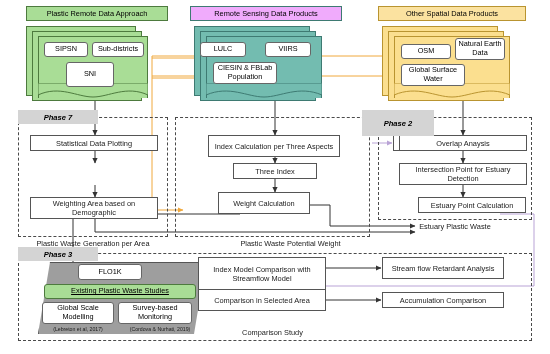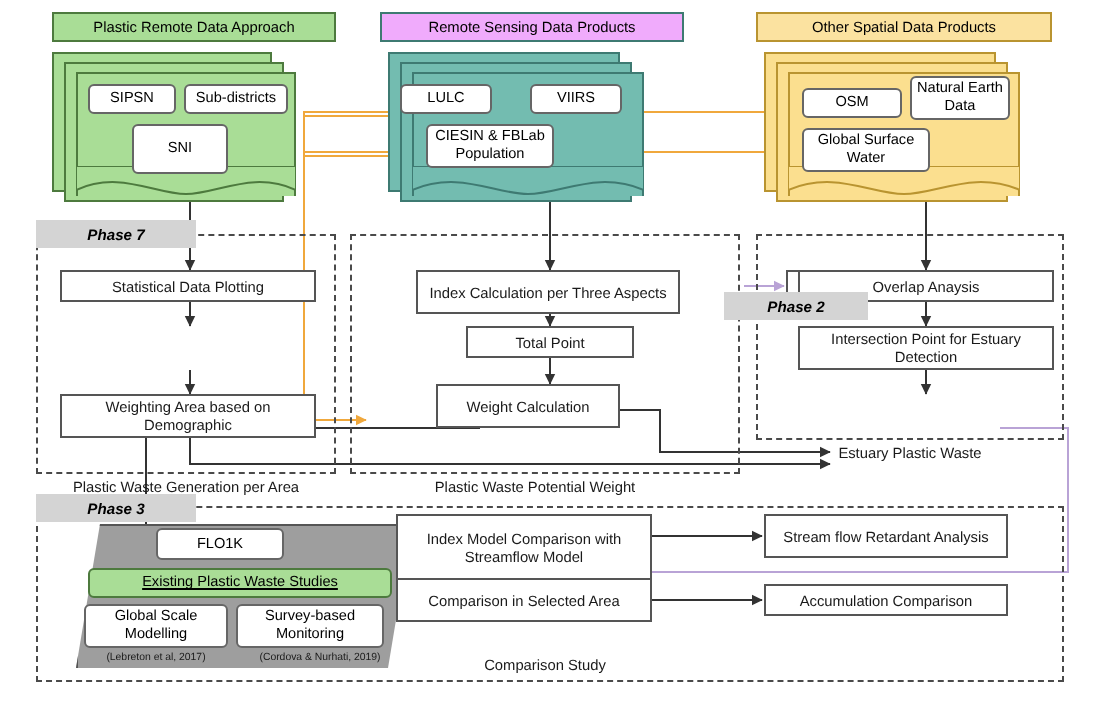--- a/index.html
+++ b/index.html
@@ -213,42 +213,43 @@
 
     <div class="chip" style="left:401px;top:44px;width:50px;height:15px;">OSM</div>
     <div class="chip" style="left:455px;top:38px;width:50px;height:22px;">Natural Earth Data</div>
     <div class="chip" style="left:401px;top:64px;width:64px;height:22px;">Global Surface Water</div>
   </div>
 
   <div class="grp" style="left:18px;top:117px;width:150px;height:120px;"></div>
   <div class="grp-label" style="left:18px;top:239px;width:150px;">Plastic Waste Generation per Area</div>
 
   <div class="grp" style="left:175px;top:117px;width:195px;height:120px;"></div>
-  <div class="grp-label" style="left:170px;top:239px;width:195px;">Plastic Waste Potential Weight</div>
+  <div class="grp-label" style="left:193px;top:239px;width:195px;">Plastic Waste Potential Weight</div>
 
   <div class="grp" style="left:378px;top:117px;width:154px;height:103px;"></div>
   <div class="grp-label" style="left:378px;top:222px;width:154px;">Estuary Plastic Waste</div>
 
   <div class="grp" style="left:18px;top:253px;width:514px;height:88px;"></div>
   <div class="grp-label" style="left:175px;top:328px;width:195px;">Comparison Study</div>
 
   <div class="phase-tag" style="left:18px;top:110px;width:80px;height:14px;">Phase 7</div>
-  <div class="phase-tag" style="left:362px;top:110px;width:72px;height:14px;margin-top:36px;">Phase 2</div>
+  <div class="phase-tag" style="left:362px;top:110px;width:72px;height:26px;">Phase 2</div>
   <div class="phase-tag" style="left:18px;top:247px;width:80px;height:14px;">Phase 3</div>
 
   <div class="pbox" style="left:30px;top:135px;width:128px;height:16px;">Statistical Data Plotting</div>
   <div class="pbox" style="left:30px;top:197px;width:128px;height:22px;">Weighting Area based on Demographic</div>
 
   <div class="pbox" style="left:208px;top:135px;width:132px;height:22px;">Index Calculation per Three Aspects</div>
   <div class="pbox" style="left:393px;top:135px;width:66px;height:16px;">Index Validation</div>
-  <div class="pbox" style="left:233px;top:163px;width:84px;height:16px;">Total Point</div>
+  <div class="pbox" style="left:233px;top:163px;width:84px;height:16px;">Three Index</div>
   <div class="pbox" style="left:218px;top:192px;width:92px;height:22px;">Weight Calculation</div>
 
   <div class="pbox" style="left:399px;top:135px;width:128px;height:16px;">Overlap Anaysis</div>
   <div class="pbox" style="left:399px;top:163px;width:128px;height:22px;">Intersection Point for Estuary Detection</div>
+  <div class="pbox" style="left:418px;top:197px;width:108px;height:16px;">Estuary Point Calculation</div>
 
   <div class="para" style="left:38px;top:262px;width:168px;height:72px;clip-path:polygon(12px 0, 168px 0, 156px 72px, 0 72px);"></div>
 
   <div class="chip" style="left:78px;top:264px;width:64px;height:16px;">FLO1K</div>
   <div class="chip chip-green" style="left:44px;top:284px;width:152px;height:15px;text-decoration:underline;">Existing Plastic Waste Studies</div>
   <div class="chip" style="left:42px;top:302px;width:72px;height:22px;">Global Scale Modelling</div>
   <div class="chip" style="left:118px;top:302px;width:74px;height:22px;">Survey-based Monitoring</div>
   <div class="cite" style="left:30px;top:326px;width:96px;">(Lebreton et al, 2017)</div>
   <div class="cite" style="left:110px;top:326px;width:100px;">(Cordova &amp; Nurhati, 2019)</div>
 

